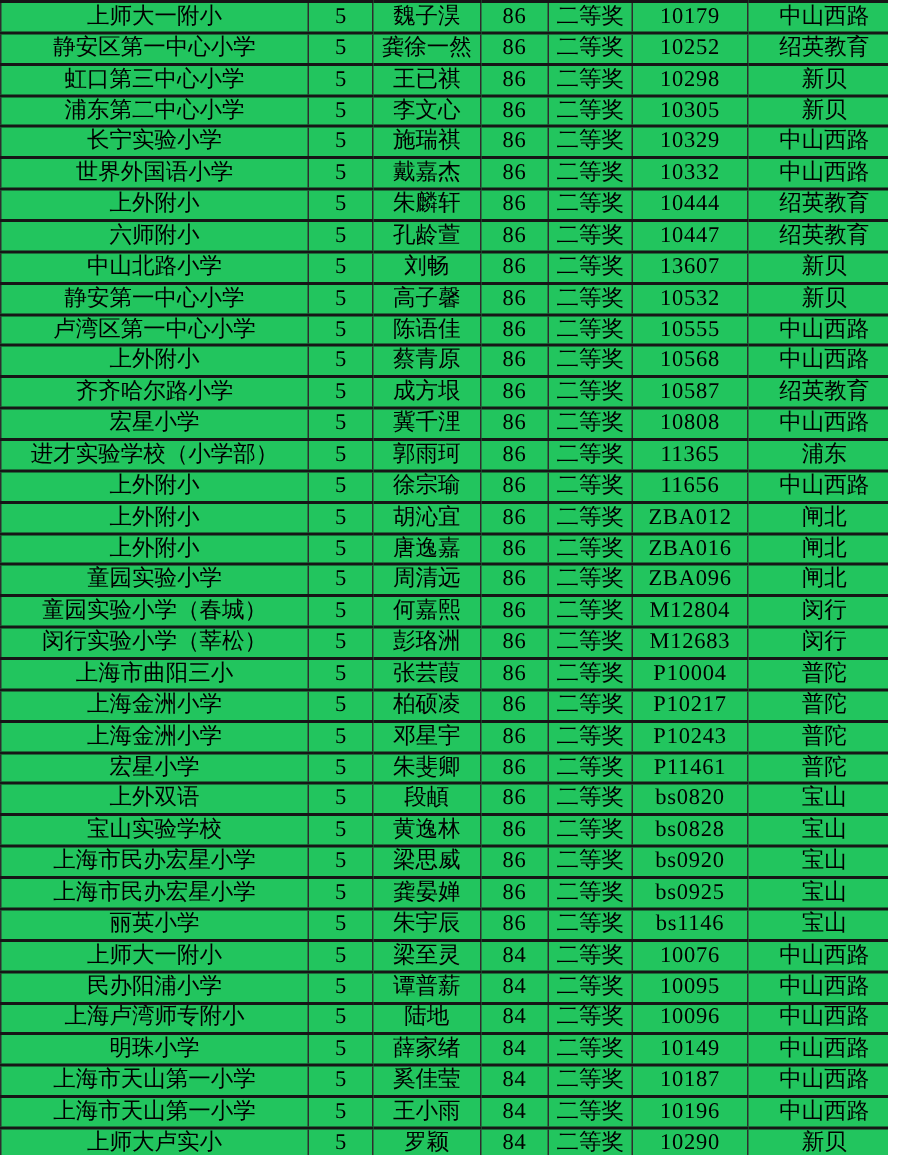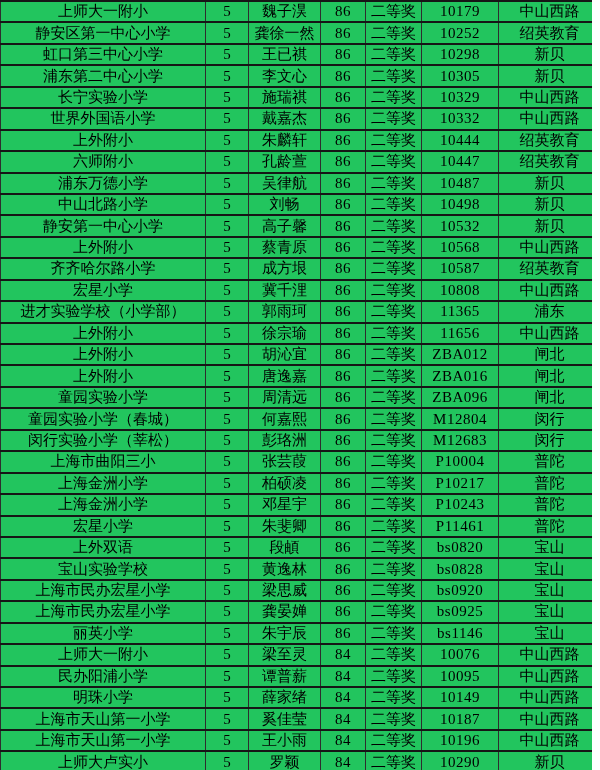--- a/index.html
+++ b/index.html
@@ -124,45 +124,45 @@
         <tr>
           <td class="col-school">六师附小</td>
           <td class="col-grade">5</td>
           <td class="col-student-name">孔龄萱</td>
           <td class="col-score">86</td>
           <td class="col-award">二等奖</td>
           <td class="col-code">10447</td>
           <td class="col-campus">绍英教育</td>
         </tr>
         <tr>
-          <td class="col-school">浦东万德小学</td>
-          <td class="col-grade">5</td>
-          <td class="col-student-name">吴律航</td>
-          <td class="col-score">86</td>
-          <td class="col-award">二等奖</td>
-          <td class="col-code">10487</td>
-          <td class="col-campus">新贝</td>
-        </tr>
-        <tr>
           <td class="col-school">中山北路小学</td>
           <td class="col-grade">5</td>
           <td class="col-student-name">刘畅</td>
           <td class="col-score">86</td>
           <td class="col-award">二等奖</td>
-          <td class="col-code">10498</td>
+          <td class="col-code">13607</td>
           <td class="col-campus">新贝</td>
         </tr>
         <tr>
           <td class="col-school">静安第一中心小学</td>
           <td class="col-grade">5</td>
           <td class="col-student-name">高子馨</td>
           <td class="col-score">86</td>
           <td class="col-award">二等奖</td>
           <td class="col-code">10532</td>
           <td class="col-campus">新贝</td>
+        </tr>
+        <tr>
+          <td class="col-school">卢湾区第一中心小学</td>
+          <td class="col-grade">5</td>
+          <td class="col-student-name">陈语佳</td>
+          <td class="col-score">86</td>
+          <td class="col-award">二等奖</td>
+          <td class="col-code">10555</td>
+          <td class="col-campus">中山西路</td>
         </tr>
         <tr>
           <td class="col-school">上外附小</td>
           <td class="col-grade">5</td>
           <td class="col-student-name">蔡青原</td>
           <td class="col-score">86</td>
           <td class="col-award">二等奖</td>
           <td class="col-code">10568</td>
           <td class="col-campus">中山西路</td>
         </tr>
@@ -337,20 +337,29 @@
           <td class="col-code">10076</td>
           <td class="col-campus">中山西路</td>
         </tr>
         <tr>
           <td class="col-school">民办阳浦小学</td>
           <td class="col-grade">5</td>
           <td class="col-student-name">谭普薪</td>
           <td class="col-score">84</td>
           <td class="col-award">二等奖</td>
           <td class="col-code">10095</td>
+          <td class="col-campus">中山西路</td>
+        </tr>
+        <tr>
+          <td class="col-school">上海卢湾师专附小</td>
+          <td class="col-grade">5</td>
+          <td class="col-student-name">陆地</td>
+          <td class="col-score">84</td>
+          <td class="col-award">二等奖</td>
+          <td class="col-code">10096</td>
           <td class="col-campus">中山西路</td>
         </tr>
         <tr>
           <td class="col-school">明珠小学</td>
           <td class="col-grade">5</td>
           <td class="col-student-name">薛家绪</td>
           <td class="col-score">84</td>
           <td class="col-award">二等奖</td>
           <td class="col-code">10149</td>
           <td class="col-campus">中山西路</td>

